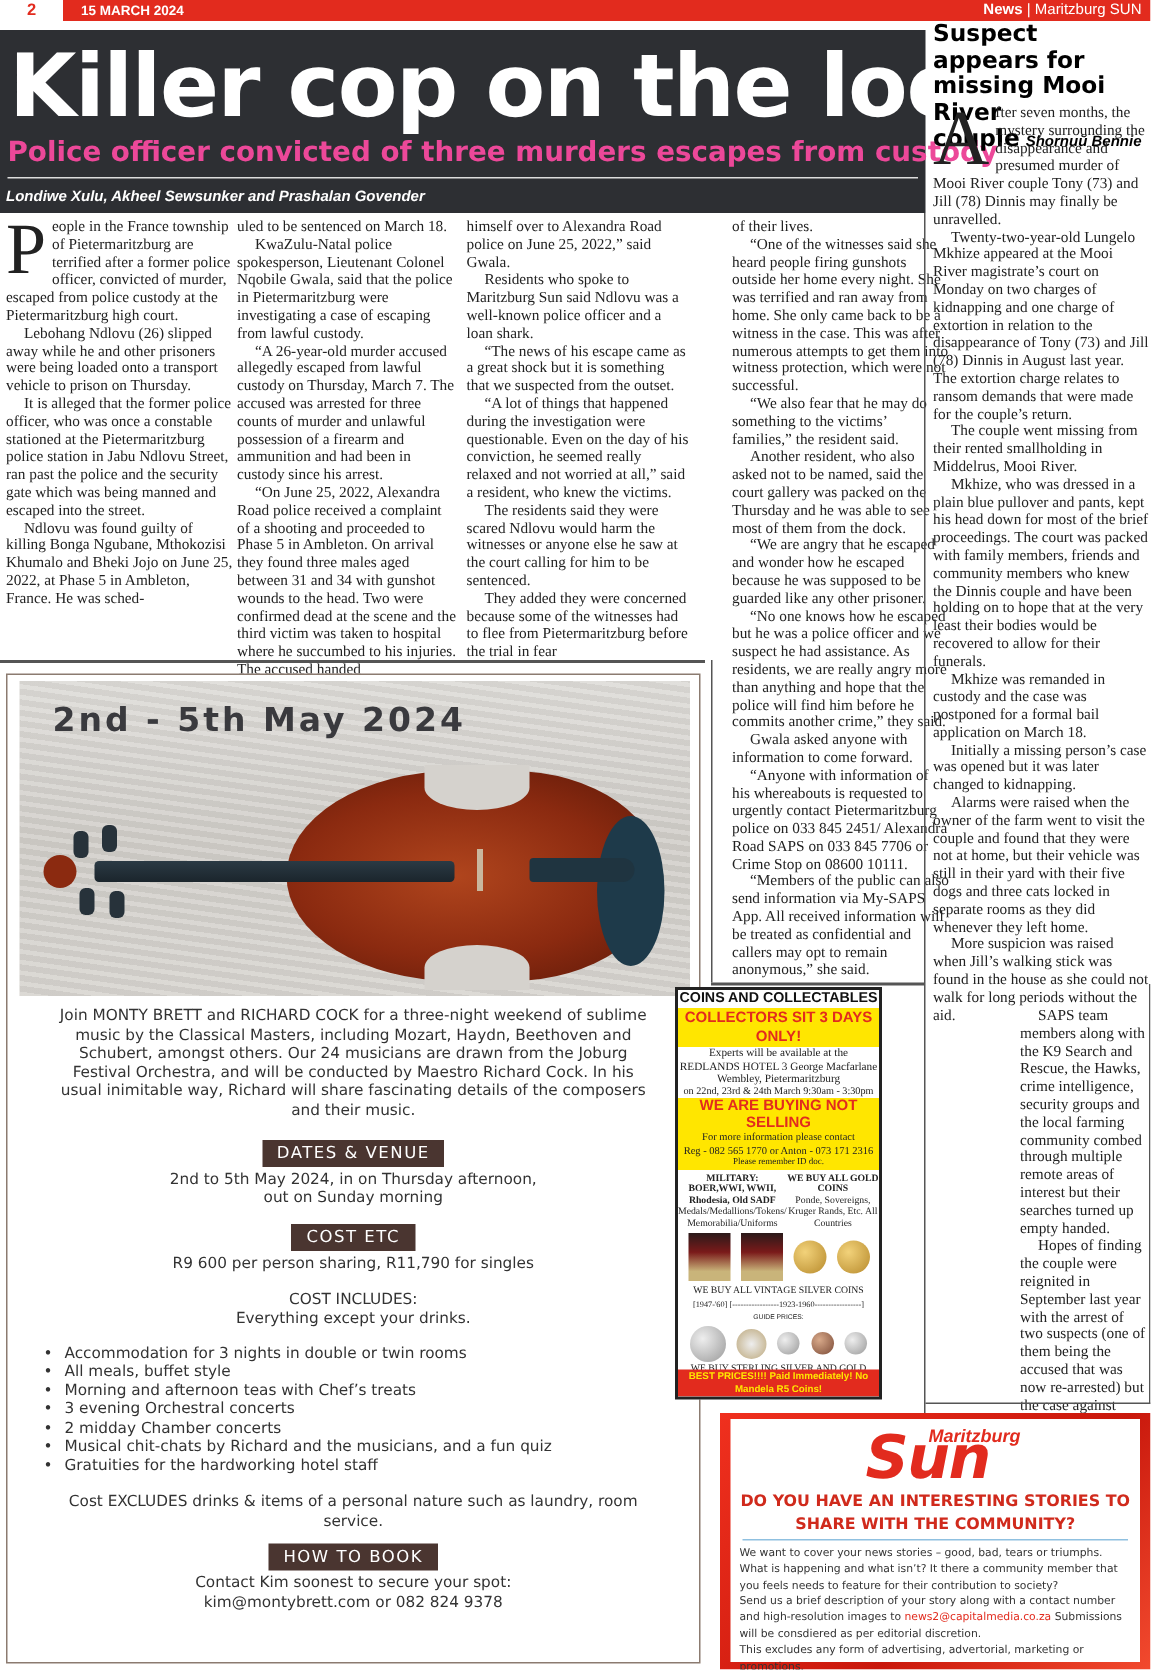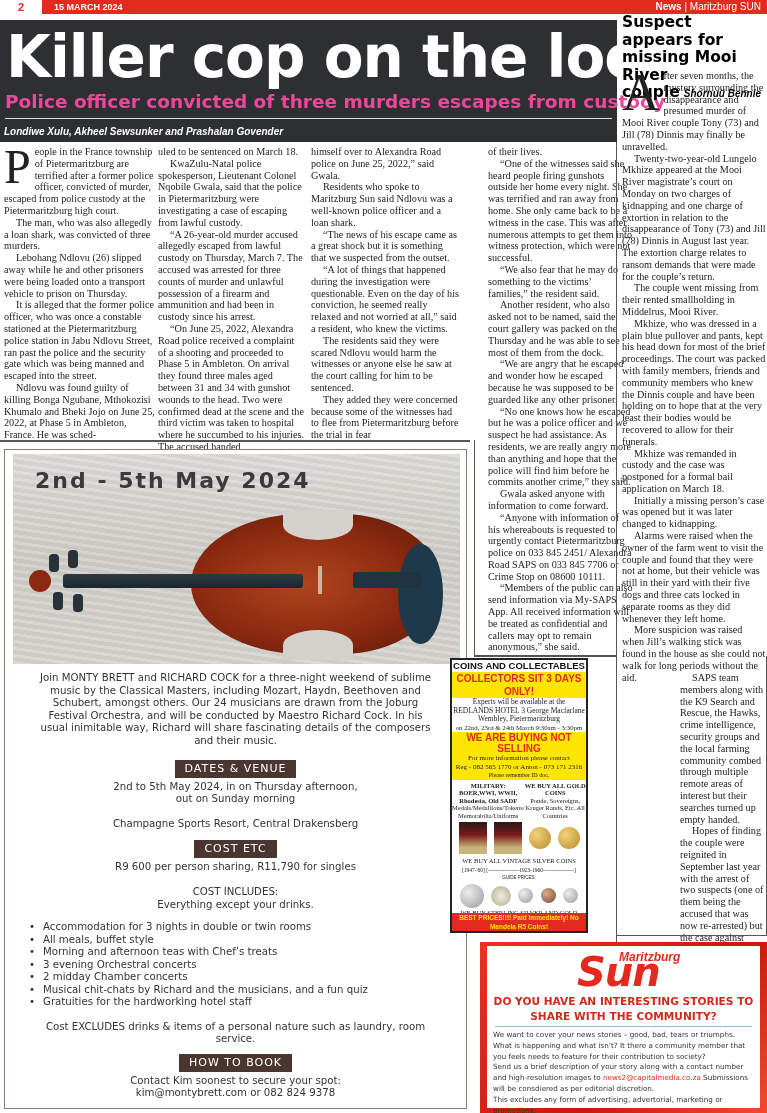--- a/index.html
+++ b/index.html
@@ -86,21 +86,20 @@
 <div class="hero">
   <h1>Killer cop on the loose</h1>
   <h2>Police officer convicted of three murders escapes from custody</h2>
   <div class="rule"></div>
 </div>
 <div class="byline">Londiwe Xulu, Akheel Sewsunker and Prashalan Govender</div>
 
 <div class="col" style="left:4px; top:146px; width:151px;">
   <span class="dropcap">P</span>
   <p class="first">eople in the France township of Pietermaritzburg are terrified after a former police officer, convicted of murder, escaped from police custody at the Pietermaritzburg high court.</p>
-  <p>The man, who was also allegedly a loan shark, was convicted of three murders.</p>
   <p>Lebohang Ndlovu (26) slipped away while he and other prisoners were being loaded onto a transport vehicle to prison on Thursday.</p>
   <p>It is alleged that the former police officer, who was once a constable stationed at the Pietermaritzburg police station in Jabu Ndlovu Street, ran past the police and the security gate which was being manned and escaped into the street.</p>
   <p>Ndlovu was found guilty of killing Bonga Ngubane, Mthokozisi Khumalo and Bheki Jojo on June 25, 2022, at Phase 5 in Ambleton, France. He was sched-</p>
 </div>
 <div class="col" style="left:158px; top:146px; width:146px;">
   <p class="first">uled to be sentenced on March 18.</p>
   <p>KwaZulu-Natal police spokesperson, Lieutenant Colonel Nqobile Gwala, said that the police in Pietermaritzburg were investigating a case of escaping from lawful custody.</p>
   <p>“A 26-year-old murder accused allegedly escaped from lawful custody on Thursday, March 7. The accused was arrested for three counts of murder and unlawful possession of a firearm and ammunition and had been in custody since his arrest.</p>
   <p>“On June 25, 2022, Alexandra Road police received a complaint of a shooting and proceeded to Phase 5 in Ambleton. On arrival they found three males aged between 31 and 34 with gunshot wounds to the head. Two were confirmed dead at the scene and the third victim was taken to hospital where he succumbed to his injuries. The accused handed</p>
 </div>
@@ -167,21 +166,20 @@
     <div class="headline">
       <div>2nd - 5th May 2024</div>
     </div>
   </div>
   <div class="body">
     <div style="padding:0 20px;">Join MONTY BRETT and RICHARD COCK for a three-night weekend of sublime music by the Classical Masters, including Mozart, Haydn, Beethoven and Schubert, amongst others. Our 24 musicians are drawn from the Joburg Festival Orchestra, and will be conducted by Maestro Richard Cock. In his usual inimitable way, Richard will share fascinating details of the composers and their music.</div>
     <div style="height:12px;"></div>
     <span class="pill">DATES &amp; VENUE</span>
     <div style="margin-top:3px;">2nd to 5th May 2024, in on Thursday afternoon,</div>
     <div>out on Sunday morning</div>
-    <div style="margin-top:12px;">Champagne Sports Resort, Central Drakensberg</div>
     <div style="height:10px;"></div>
     <span class="pill">COST ETC</span>
     <div style="margin-top:3px;">R9 600 per person sharing, R11,790 for singles</div>
     <div style="margin-top:12px;">COST INCLUDES:</div>
     <div>Everything except your drinks.</div>
     <ul style="margin-top:10px;">
       <li>Accommodation for 3 nights in double or twin rooms</li>
       <li>All meals, buffet style</li>
       <li>Morning and afternoon teas with Chef’s treats</li>
       <li>3 evening Orchestral concerts</li>

